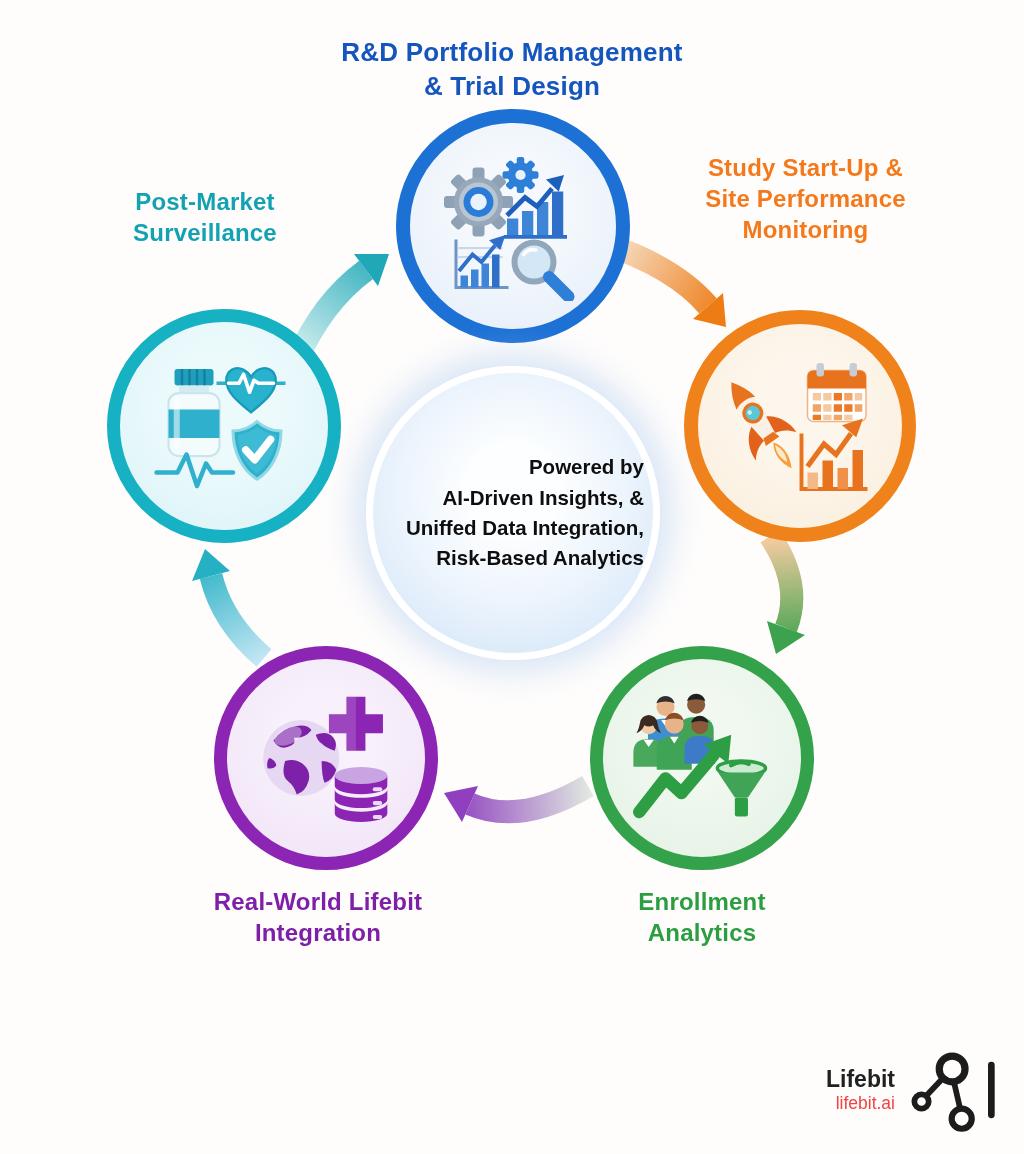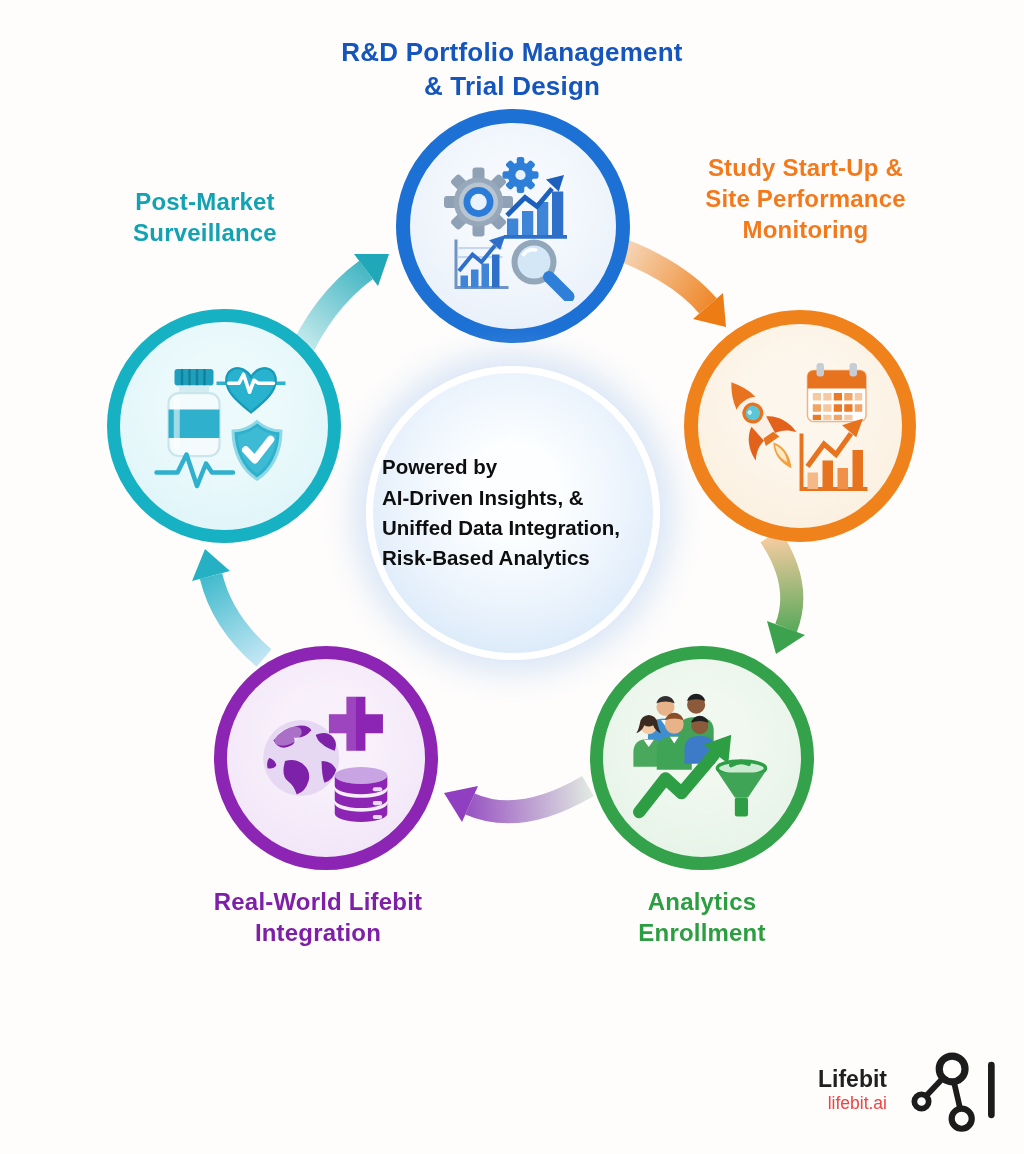--- a/index.html
+++ b/index.html
@@ -15,28 +15,28 @@
   .node-green {left:590px;top:646px;width:198px;height:198px;border:13px solid #34A14B;
                background:radial-gradient(circle at 50% 40%,#F0F8F0 30%,#E3F2E4 100%);}
   .node-purple{left:214px;top:646px;width:198px;height:198px;border:13px solid #8C25B3;
                background:radial-gradient(circle at 50% 40%,#F8F0FB 30%,#EFE2F6 100%);}
   .node-teal  {left:107px;top:309px;width:208px;height:208px;border:13px solid #16B1C3;
                background:radial-gradient(circle at 50% 40%,#EDFAFC 30%,#DAF3F7 100%);}
   .hub{position:absolute;left:366px;top:366px;width:280px;height:280px;border-radius:50%;
        border:7px solid #FFFFFF;z-index:2;display:flex;align-items:center;justify-content:center;
        background:radial-gradient(circle at 50% 42%,#FCFEFF 22%,#E9F2FC 58%,#CBE1F6 100%);
        box-shadow:0 0 34px 12px rgba(165,200,238,0.45);}
-  .hub-text{width:262px;text-align:left;font-size:20.5px;font-weight:600;color:#0e0e0e;line-height:1.48;}
+  .hub-text{width:262px;text-align:right;font-size:20.5px;font-weight:600;color:#0e0e0e;line-height:1.48;}
   .label{position:absolute;z-index:3;text-align:center;font-weight:700;line-height:1.3;letter-spacing:0.2px;}
   .label-blue  {left:292px;top:36px;width:440px;font-size:26px;color:#1455BE;}
   .label-orange{left:683px;top:152px;width:245px;font-size:24px;color:#F4791B;}
   .label-teal  {left:85px;top:186px;width:240px;font-size:24px;color:#13A2B2;}
   .label-purple{left:148px;top:886px;width:340px;font-size:24px;color:#7E1FA8;}
   .label-green {left:588px;top:886px;width:228px;font-size:24px;color:#2C9E42;}
-  .logo{position:absolute;right:21px;bottom:20px;display:flex;align-items:center;gap:20px;z-index:3;}
+  .logo{position:absolute;right:21px;bottom:20px;display:flex;align-items:center;gap:12px;z-index:3;}
   .logo-text{text-align:right;}
   .logo-name{font-size:23px;font-weight:700;color:#202020;line-height:1.15;}
   .logo-domain{font-size:17.5px;color:#ef4444;line-height:1.2;}
 </style>
 </head>
 <body>
 
 <div class="stage">
 
   <svg class="arrows" width="1024" height="1154" viewBox="0 0 1024 1154" aria-hidden="true">
@@ -99,22 +99,22 @@
     <div>Site Performance</div>
     <div>Monitoring</div>
   </div>
 
   <div class="label label-purple">
     <div>Real-World Lifebit</div>
     <div>Integration</div>
   </div>
 
   <div class="label label-green">
+    <div>Enrollment</div>
     <div>Analytics</div>
-    <div>Enrollment</div>
   </div>
 
   <div class="node node-blue">
     <svg viewBox="0 0 100 100" width="150" height="150">
       <g>
         <g fill="#2E7FD8">
           <rect x="52.5" y="4" width="5" height="8" rx="1.5"></rect>
           <rect x="52.5" y="4" width="5" height="8" rx="1.5" transform="rotate(45 55 16)"></rect>
           <rect x="52.5" y="4" width="5" height="8" rx="1.5" transform="rotate(90 55 16)"></rect>
           <rect x="52.5" y="4" width="5" height="8" rx="1.5" transform="rotate(135 55 16)"></rect>

